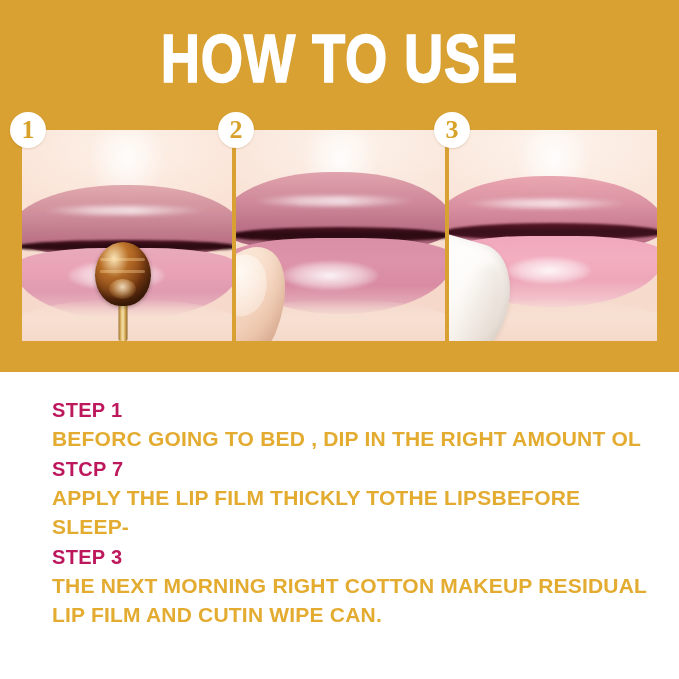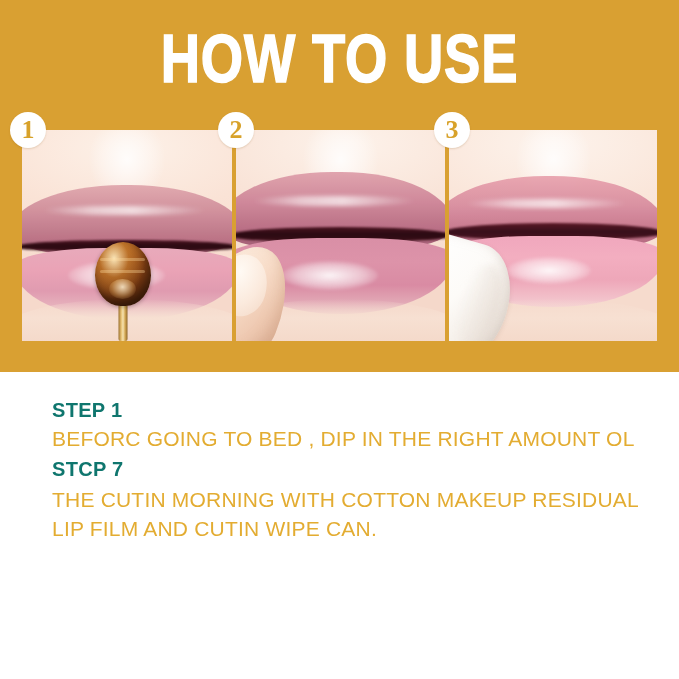--- a/index.html
+++ b/index.html
@@ -206,29 +206,29 @@
   }
   .badge.b1{left:10px;top:112px;}
   .badge.b2{left:218px;top:112px;}
   .badge.b3{left:434px;top:112px;}
 
   
   .steps{
     position:absolute;left:52px;top:396px;width:600px;
   }
   .step-head{
-    color:#0f766e;
+    color:#be185d;
     font-weight:bold;
     font-size:20px;
     line-height:28px;
     letter-spacing:.3px;
   }
   .step-body{
     color:#e3ac31;
-    font-weight:normal;
+    font-weight:bold;
     font-size:21px;
     line-height:29px;
     letter-spacing:.2px;
   }
   .step-block{margin-bottom:2px;}
 </style>
 </head>
 <body>
 
 <div id="root">
@@ -299,22 +299,24 @@
 
   <div class="steps">
 
     <div class="step-block">
       <div class="step-head">STEP 1</div>
       <div class="step-body">BEFORC GOING TO BED , DIP IN THE RIGHT AMOUNT OL</div>
     </div>
 
     <div class="step-block">
       <div class="step-head">STCP 7</div>
+      <div class="step-body">APPLY THE LIP FILM THICKLY TOTHE LIPSBEFORE SLEEP-</div>
     </div>
 
     <div class="step-block">
-      <div class="step-body">THE CUTIN MORNING WITH COTTON MAKEUP RESIDUAL</div>
+      <div class="step-head">STEP 3</div>
+      <div class="step-body">THE NEXT MORNING RIGHT COTTON MAKEUP RESIDUAL</div>
       <div class="step-body">LIP FILM AND CUTIN WIPE CAN.</div>
     </div>
 
   </div>
 
 </div>
 
 </body></html>

